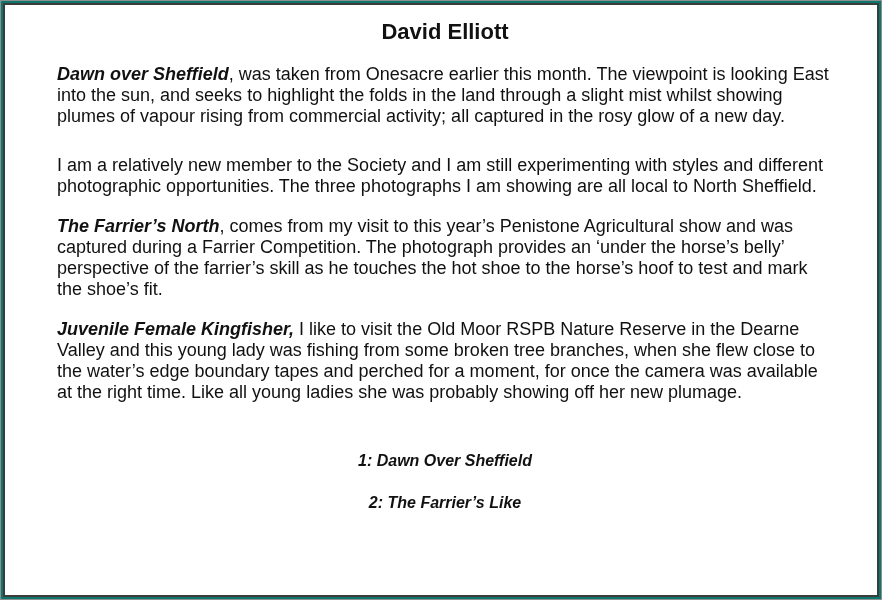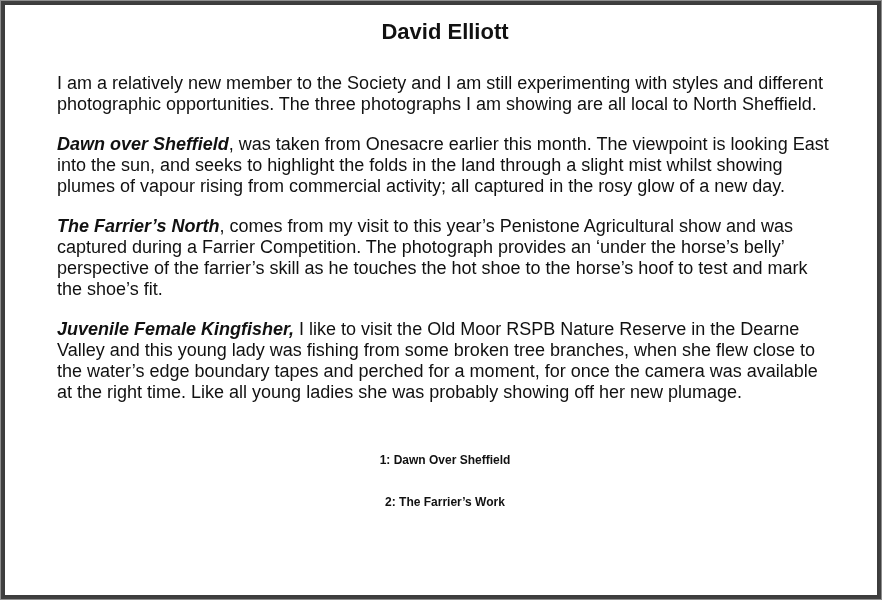--- a/index.html
+++ b/index.html
@@ -6,21 +6,21 @@
     margin: 0;
     padding: 0;
     background: #ffffff;
   }
   .page {
     width: 882px;
     height: 600px;
     box-sizing: border-box;
     border: 1px solid #8f8f8f;
     padding: 2px;
-    background: #404040;
+    background: #0f766e;
     font-family: "Liberation Sans", sans-serif;
     color: #111111;
   }
   .frame {
     width: 100%;
     height: 100%;
     box-sizing: border-box;
     border: 2px solid #3c3c3c;
     overflow: hidden;
     background: #ffffff;
@@ -47,47 +47,48 @@
   }
   .lead {
     font-weight: bold;
     font-style: italic;
   }
   .photo-list {
     margin-top: 47px;
     text-align: center;
   }
   .list-item {
-    font-size: 12px;
+    font-size: 16px;
     line-height: 21px;
     font-weight: bold;
     margin: 21px 0 0 0;
     color: #111111;
+    font-style: italic;
   }
   .list-item:first-child {
     margin-top: 0;
   }
 </style>
 </head>
 <body>
 
 <div class="page">
   <div class="frame">
     <div class="content">
 
       <h1 class="title">David Elliott</h1>
 
+      <p class="para"><span class="lead">Dawn over Sheffield</span><span>, was taken from Onesacre earlier this month. The viewpoint is looking East into the sun, and seeks to highlight the folds in the land through a slight mist whilst showing plumes of vapour rising from commercial activity; all captured in the rosy glow of a new day.</span></p>
+
       <p class="para first"><span>I am a relatively new member to the Society and I am still experimenting with styles and different photographic opportunities. The three photographs I am showing are all local to North Sheffield.</span></p>
-
-      <p class="para"><span class="lead">Dawn over Sheffield</span><span>, was taken from Onesacre earlier this month. The viewpoint is looking East into the sun, and seeks to highlight the folds in the land through a slight mist whilst showing plumes of vapour rising from commercial activity; all captured in the rosy glow of a new day.</span></p>
 
       <p class="para"><span class="lead">The Farrier’s North</span><span>, comes from my visit to this year’s Penistone Agricultural show and was captured during a Farrier Competition. The photograph provides an ‘under the horse’s belly’ perspective of the farrier’s skill as he touches the hot shoe to the horse’s hoof to test and mark the shoe’s fit.</span></p>
 
       <p class="para"><span class="lead">Juvenile Female Kingfisher,</span><span> I like to visit the Old Moor RSPB Nature Reserve in the Dearne Valley and this young lady was fishing from some broken tree branches, when she flew close to the water’s edge boundary tapes and perched for a moment, for once the camera was available at the right time. Like all young ladies she was probably showing off her new plumage.</span></p>
 
       <div class="photo-list">
         <p class="list-item">1: Dawn Over Sheffield</p>
-        <p class="list-item">2: The Farrier’s Work</p>
+        <p class="list-item">2: The Farrier’s Like</p>
       </div>
 
     </div>
   </div>
 </div>
 
 </body></html>

